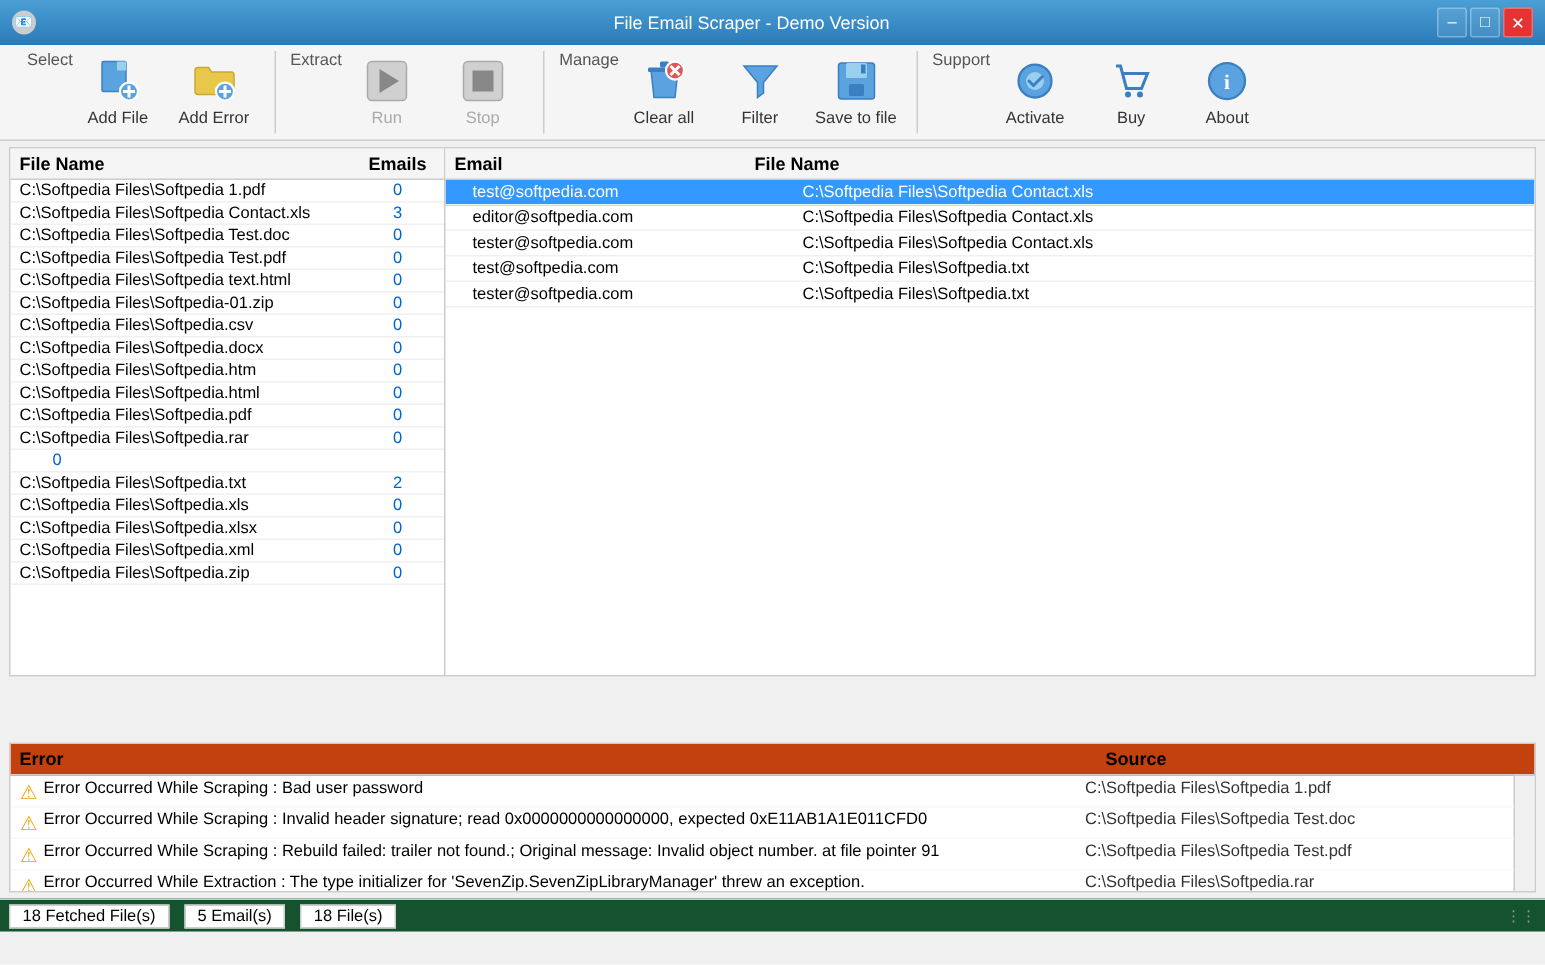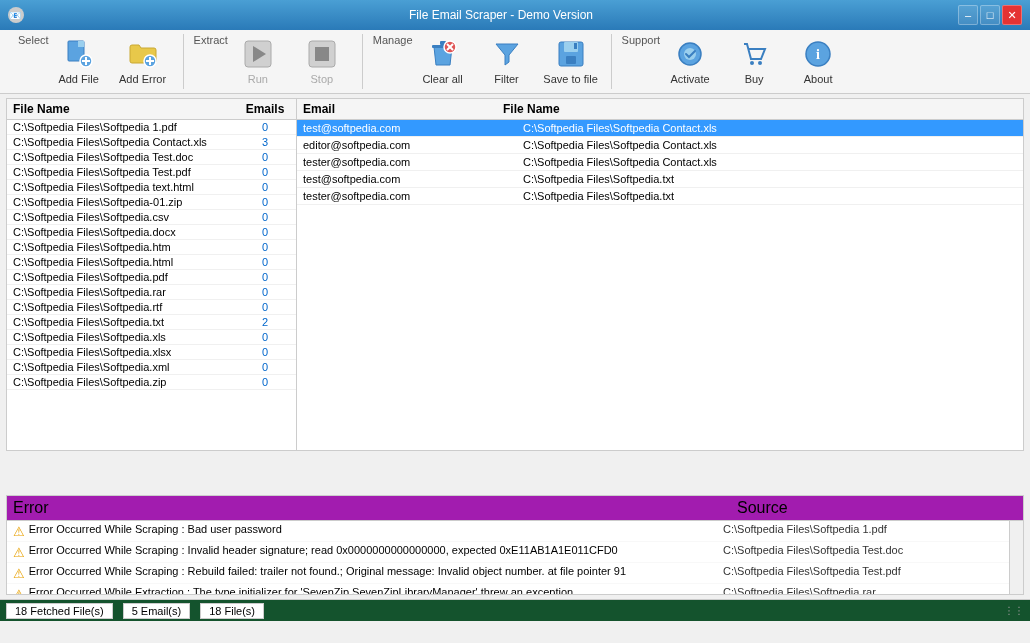--- a/index.html
+++ b/index.html
@@ -154,45 +154,45 @@
     }
     .file-row .file-name { flex: 1; }
     .file-row .file-emails {
       width: 50px;
       text-align: center;
       color: #0066cc;
     }
     .email-row {
       display: flex;
       align-items: flex-end;
-      padding: 2px 6px;
+      padding: 2px 18px;
       border-bottom: 1px solid #f0f0f0;
       font-size: 11px;
     }
     .email-row.selected { background: #3399ff; color: white; }
     .email-col-email { width: 220px; }
     .email-col-file { flex: 1; }
     .right-panel .panel-header .col-email { width: 220px; }
     .right-panel .panel-header .col-file { flex: 1; }
     .bottom-area {
       margin: 0 6px 4px 6px;
       border: 1px solid #ccc;
       background: white;
       height: 100px;
       display: flex;
       flex-direction: column;
       overflow: hidden;
     }
     .bottom-header {
       display: flex;
-      background: #a21caf;
+      background: #c2410c;
       border-bottom: 1px solid #ccc;
       padding: 3px 6px;
-      font-weight: 400;
-      font-size: 16px;
+      font-weight: 700;
+      font-size: 12px;
     }
     .bottom-col-error { flex: 1; }
     .bottom-col-source { width: 280px; }
     .bottom-scroll-area {
       display: flex;
       flex: 1;
       overflow: hidden;
     }
     .bottom-list {
       flex: 1;
@@ -439,21 +439,20 @@
   </div>
           <div class="file-row">
     <span class="file-name">C:\Softpedia Files\Softpedia.pdf</span>
     <span class="file-emails">0</span>
   </div>
           <div class="file-row">
     <span class="file-name">C:\Softpedia Files\Softpedia.rar</span>
     <span class="file-emails">0</span>
   </div>
           <div class="file-row">
-    <span class="file-name">C:\Softpedia Files\Softpedia.rtf</span>
     <span class="file-emails">0</span>
   </div>
           <div class="file-row">
     <span class="file-name">C:\Softpedia Files\Softpedia.txt</span>
     <span class="file-emails">2</span>
   </div>
           <div class="file-row">
     <span class="file-name">C:\Softpedia Files\Softpedia.xls</span>
     <span class="file-emails">0</span>
   </div>

